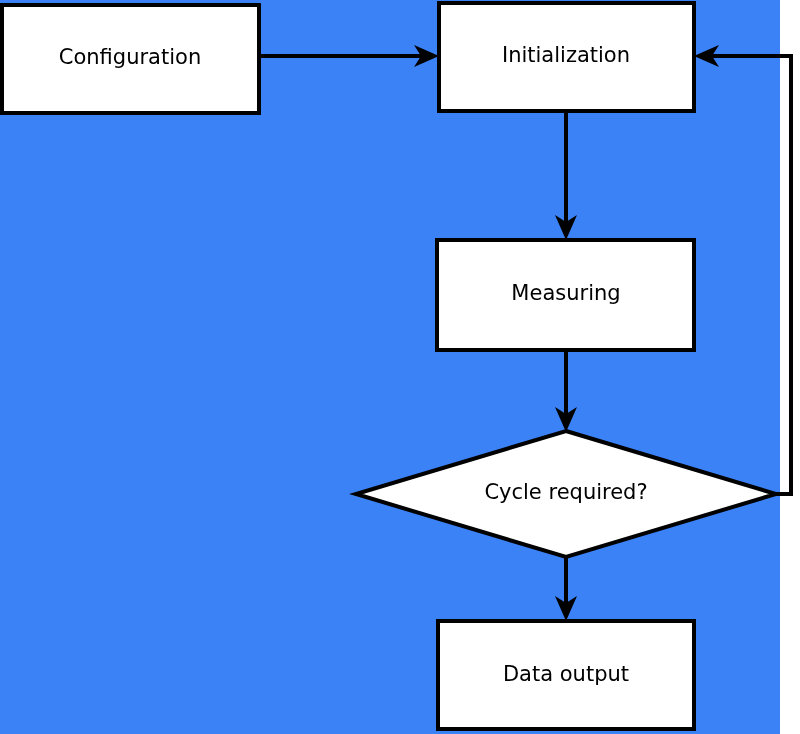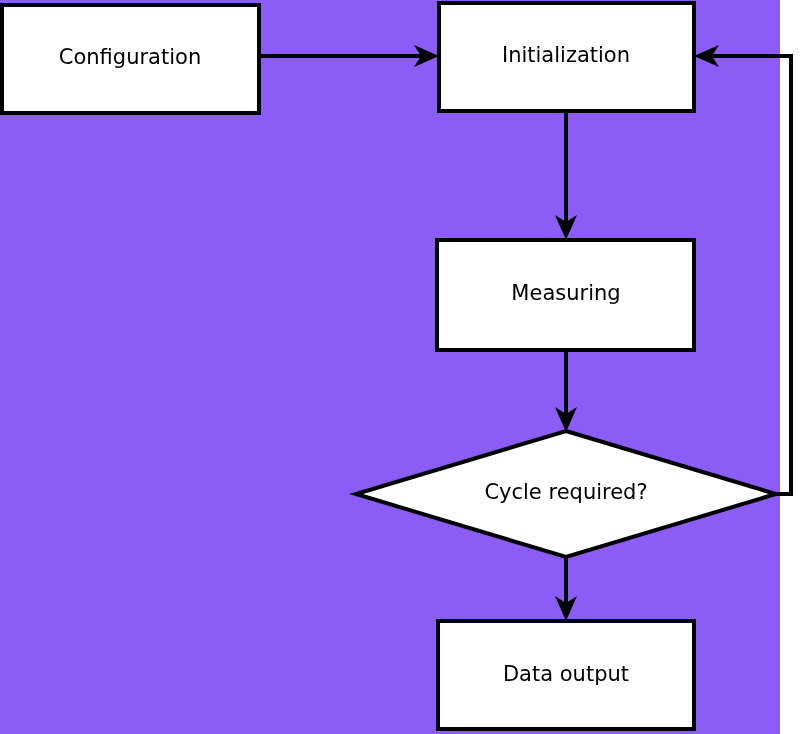--- a/index.html
+++ b/index.html
@@ -10,21 +10,21 @@
   body {
     width: 800px;
     height: 734px;
     overflow: hidden;
     font-family: "DejaVu Sans", "Liberation Sans", sans-serif;
   }
   #flowchart-root {
     position: relative;
     width: 780px;
     height: 734px;
-    background: #8b5cf6;
+    background: #3b82f6;
   }
   svg#flow-svg {
     display: block;
     width: 800px;
     height: 734px;
   }
   .node-shape {
     fill: #ffffff;
     stroke: #000000;
     stroke-width: 4;

